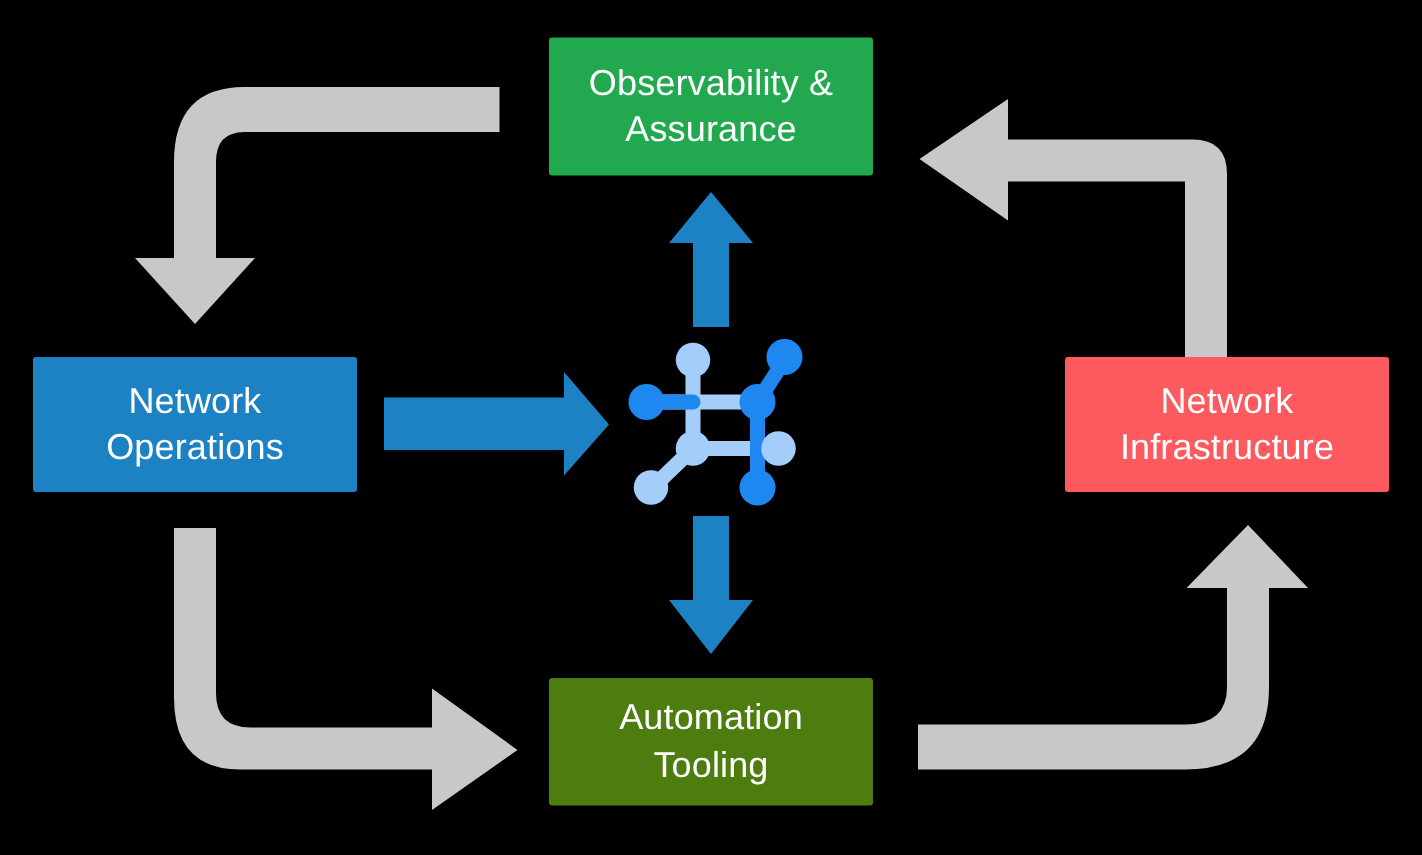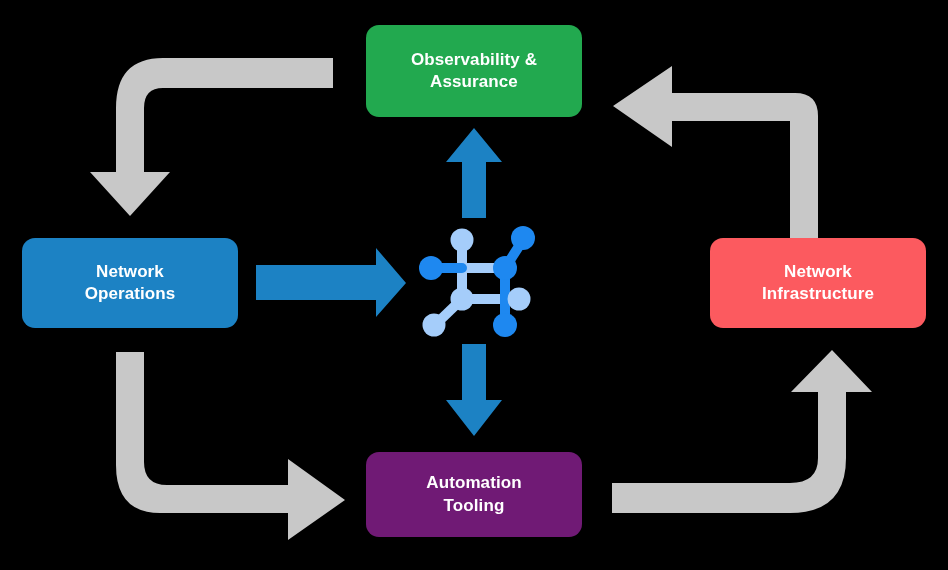--- a/index.html
+++ b/index.html
@@ -16,46 +16,46 @@
     font-family: "Liberation Sans", sans-serif;
   }
 
   
   .node-box {
     position: absolute;
     display: flex;
     align-items: center;
     justify-content: center;
     text-align: center;
-    border-radius: 13px;
+    border-radius: 2px;
     color: #ffffff;
-    font-size: 17px;
+    font-size: 24px;
     line-height: 1.3;
-    font-weight: 700;
+    font-weight: 400;
     letter-spacing: .1px;
     box-sizing: border-box;
     padding: 6px 10px;
     user-select: none;
   }
 
   #box-observability {
     left: 366px; top: 25px; width: 216px; height: 92px;
     background: #22a94f;
   }
   #box-network-operations {
     left: 22px; top: 238px; width: 216px; height: 90px;
     background: #1c82c4;
   }
   #box-network-infrastructure {
     left: 710px; top: 238px; width: 216px; height: 90px;
     background: #fc5a5f;
   }
   #box-automation-tooling {
     left: 366px; top: 452px; width: 216px; height: 85px;
-    background: #701a75;
+    background: #4d7c0f;
   }
 
   .box-label { display: block; white-space: pre-line; }
 
   
   #arrow-layer {
     position: absolute;
     left: 0; top: 0;
     width: 948px; height: 570px;
     pointer-events: none;

